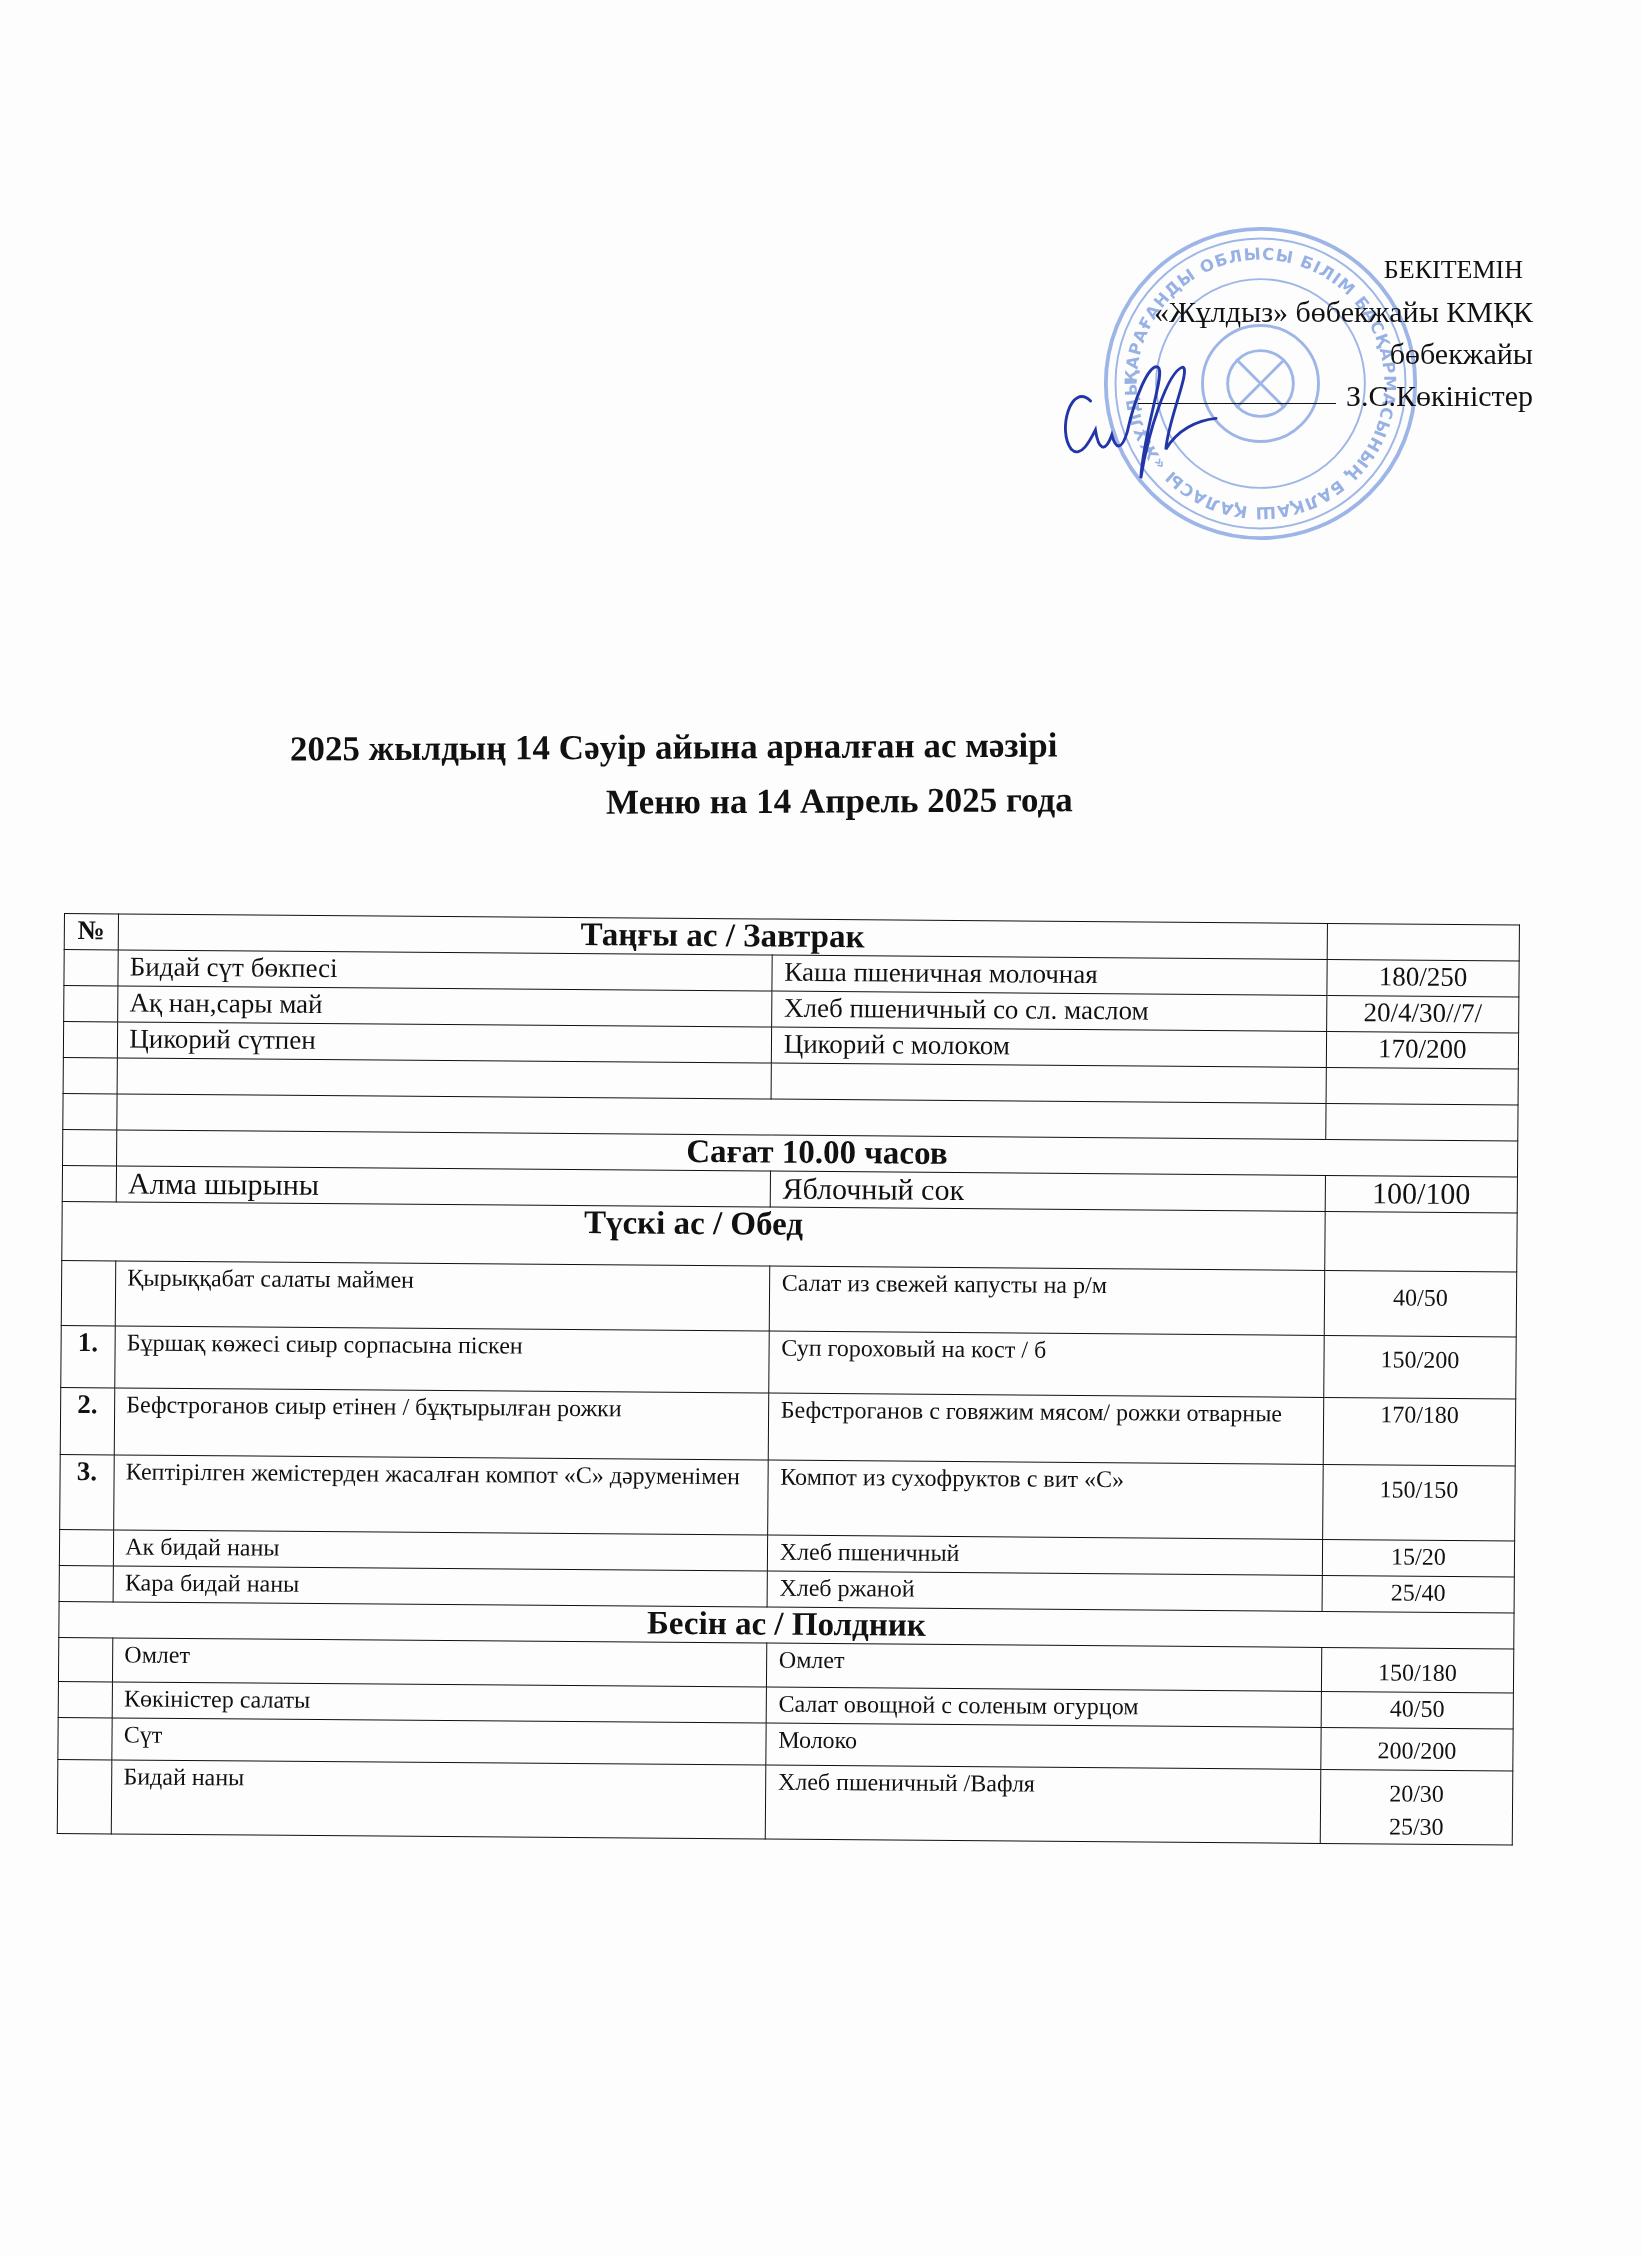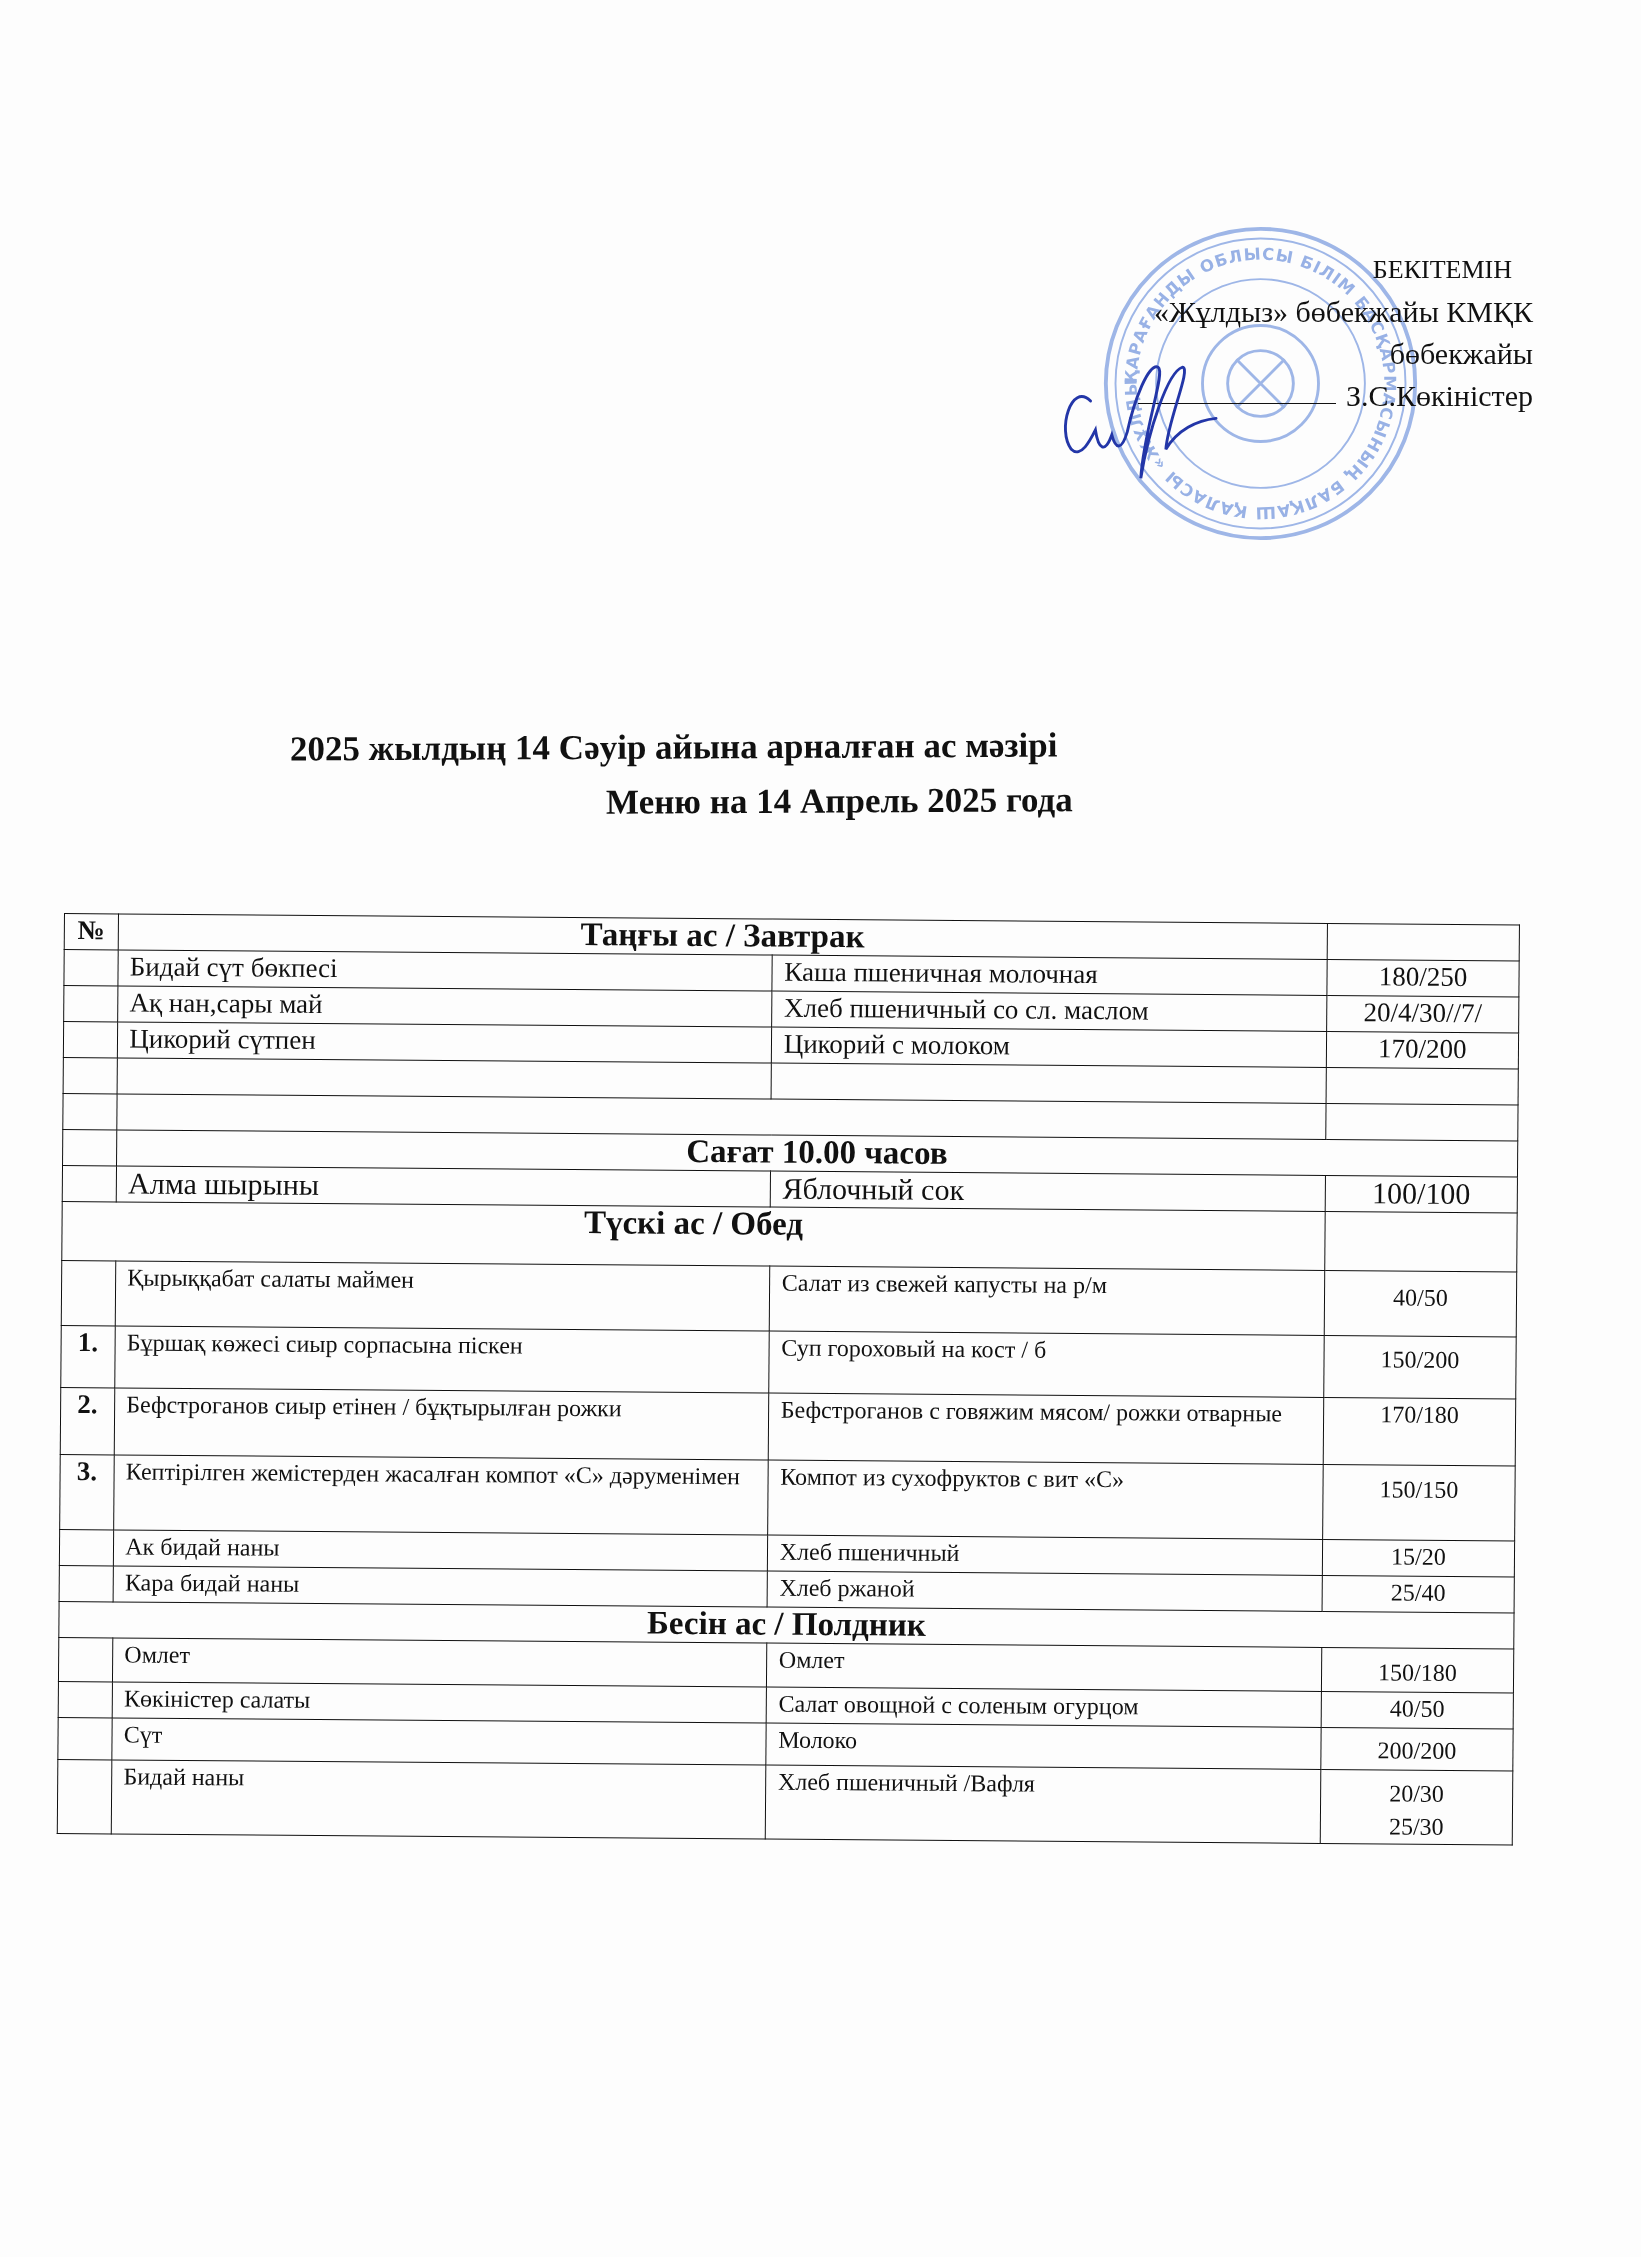--- a/index.html
+++ b/index.html
@@ -5,21 +5,21 @@
   html, body { margin: 0; padding: 0; background: #fdfdfd; }
   body { width: 1641px; height: 2257px; position: relative; overflow: hidden;
          font-family: "Liberation Serif", "DejaVu Serif", serif; color: #111; }
 
   .stamp { position: absolute; left: 1101px; top: 224px; width: 319px; height: 319px; }
   .signature { position: absolute; left: 1052px; top: 343px; width: 193px; height: 145px; }
 
   .approve { position: absolute; right: 108px; top: 249px; text-align: right;
              font-size: 30px; line-height: 42px; }
   .approve .line { display: block; }
-  .approve .l1 { font-size: 26px; margin-right: 21px; }
+  .approve .l1 { font-size: 26px; margin-right: 10px; }
   .approve .sig-line { display: inline-block; width: 198px; border-bottom: 1.9px solid #111;
                        margin-right: 9.7px; vertical-align: 1.9px; }
 
   .title { position: absolute; left: 0; width: 1641px; font-weight: bold; font-size: 35px; }
   .title.t1 { top: 726px; padding-left: 290px; transform: rotate(-0.3deg); }
   .title.t2 { top: 780px; padding-left: 606px; transform: rotate(-0.3deg); }
 
   .menu-table { position: absolute; left: 64px; top: 913px; width: 1456px;
                 border-collapse: collapse; transform: rotate(0.45deg); transform-origin: 0 0;
                 font-size: 27px; table-layout: fixed; }

